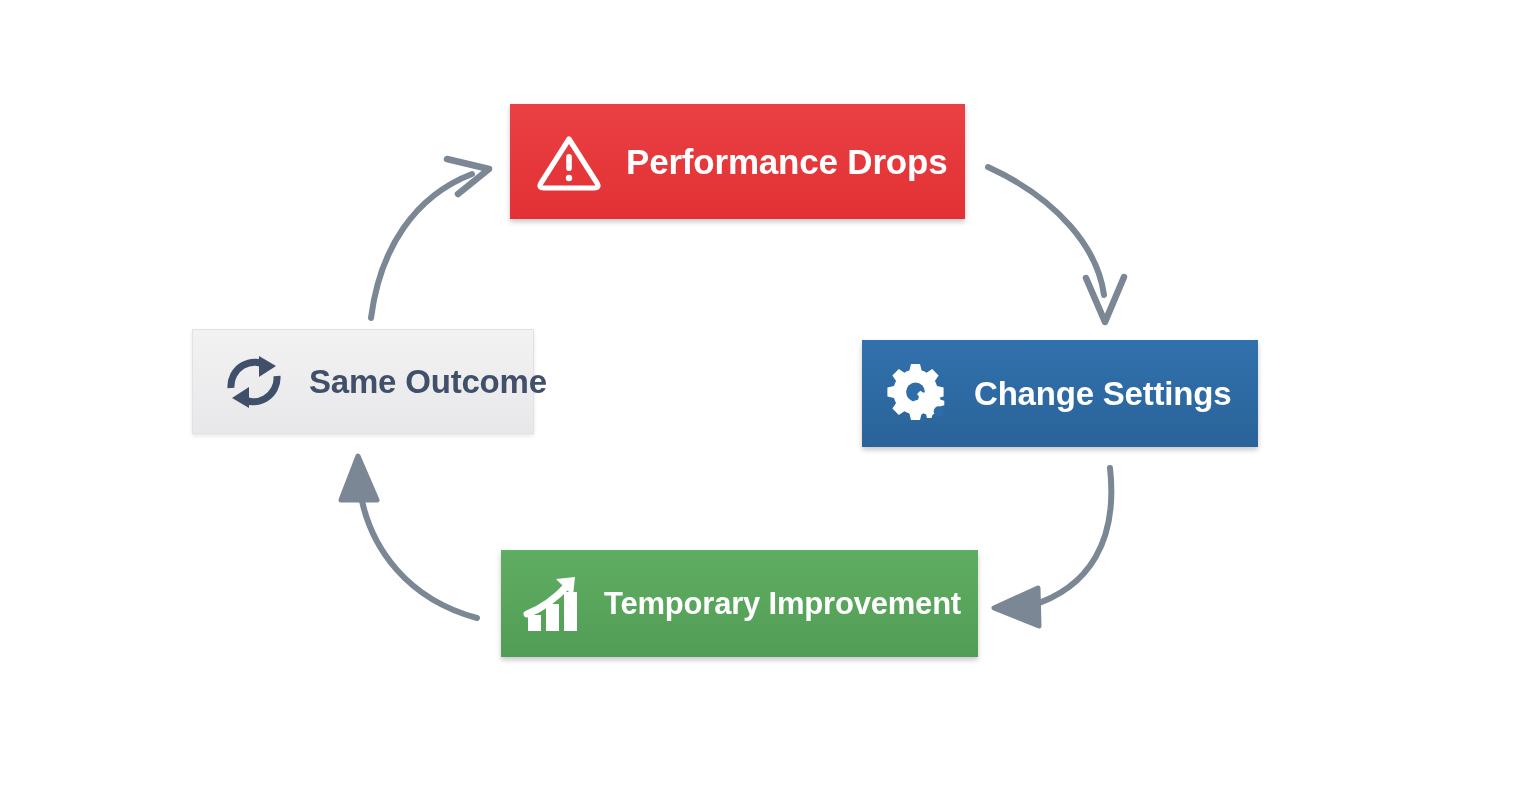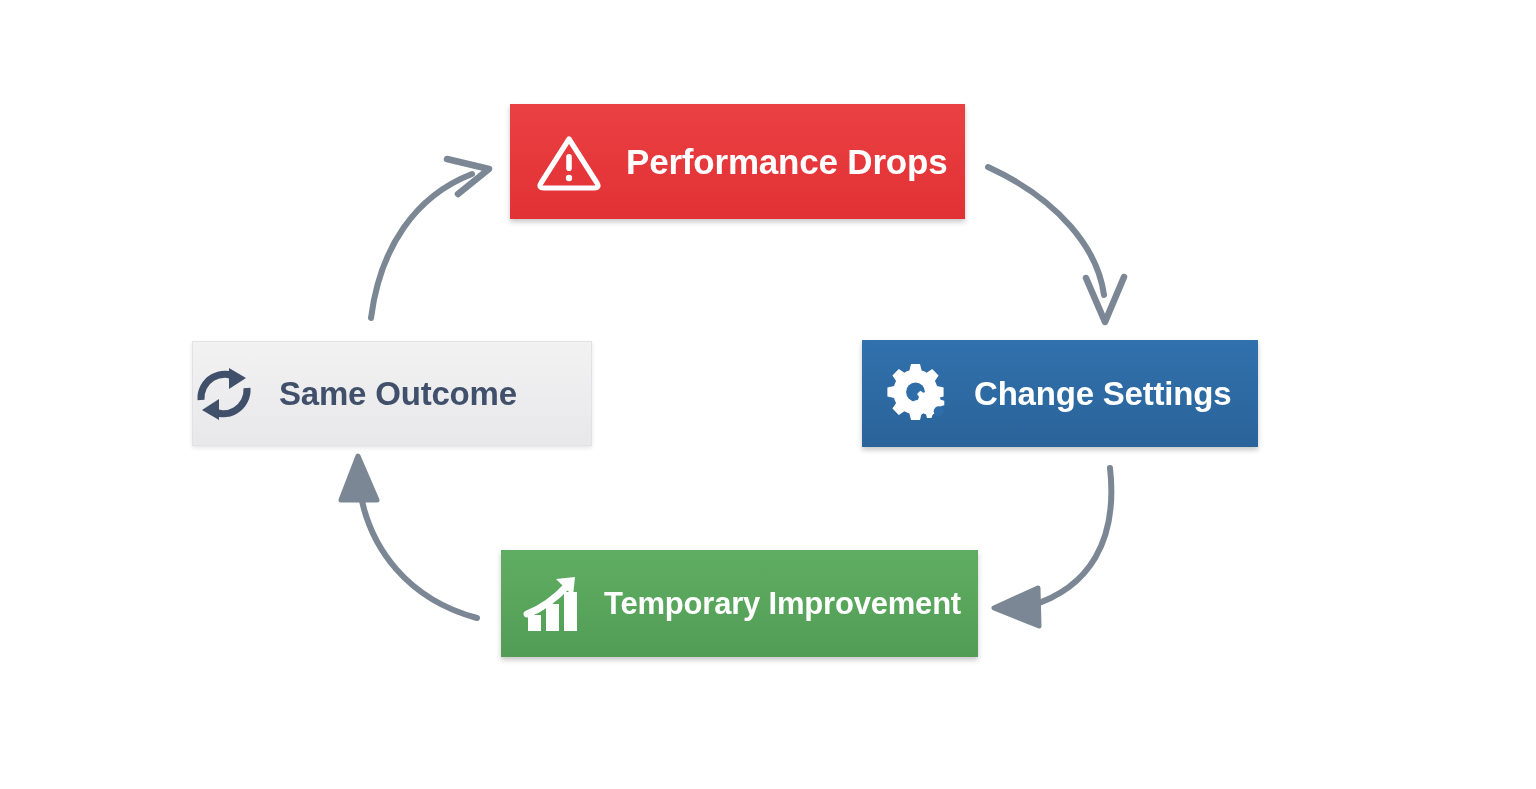--- a/index.html
+++ b/index.html
@@ -99,26 +99,27 @@
   }
   #node-temporary-improvement .node-label {
     color: #ffffff;
     font-size: 31px;
     margin-left: 17px;
   }
 
   
   #node-same-outcome {
     left: 192px;
-    top: 341px;
-    width: 400px;
+    top: 329px;
+    width: 342px;
     height: 105px;
     background: linear-gradient(180deg, #f2f2f3 0%, #e8e8ea 100%);
     border: 1px solid #e2e2e4;
     box-shadow: 0 2px 4px rgba(0,0,0,0.10);
+    padding-left: 30px;
   }
   #node-same-outcome .node-label {
     color: #41506a;
     font-size: 33px;
     margin-left: 24px;
   }
 </style>
 </head>
 <body>
 

